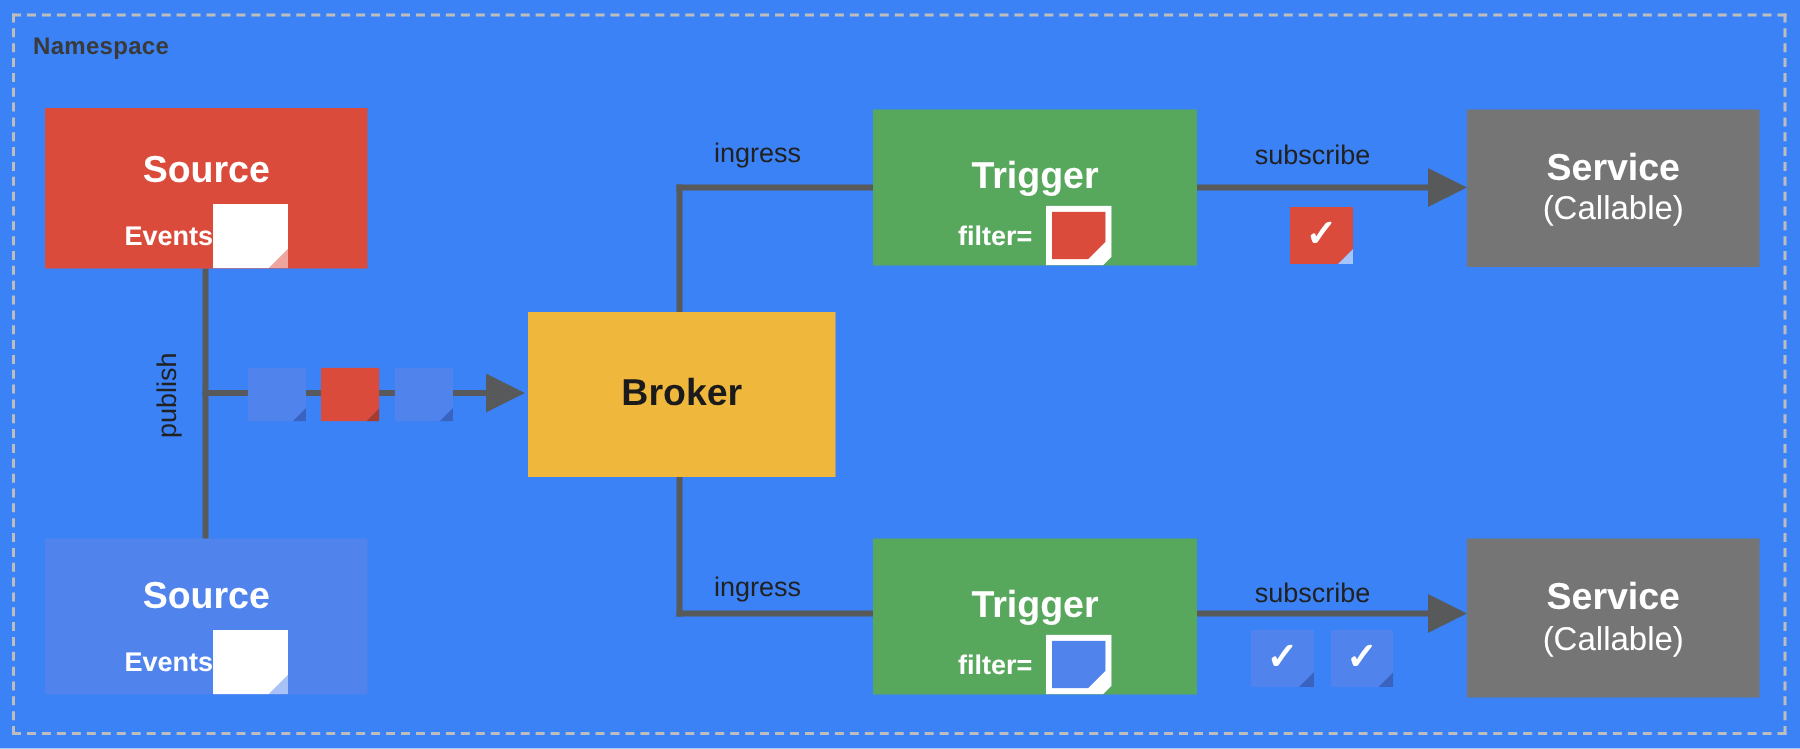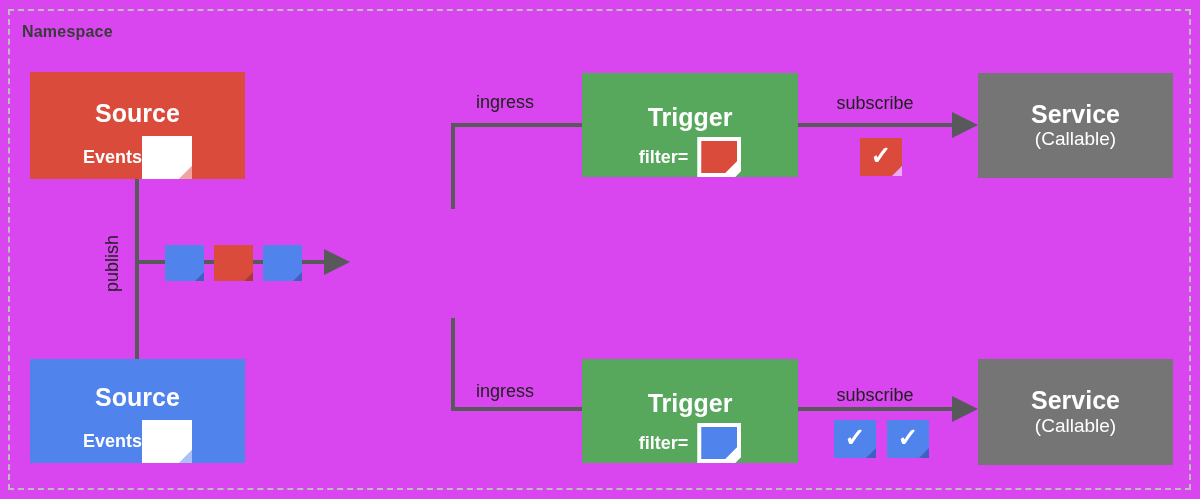--- a/index.html
+++ b/index.html
@@ -1,19 +1,19 @@
 <!DOCTYPE html>
 <html style="--red: #DB4B3C; --red_dark: #A93B2D; --blue: #5183EC; --blue_dark: #3A63C0; --yellow: #F0B73D; --green: #57A75D; --gray: #757575; --line: #58595A; --dash_border: #BDBDBD;"><head>
 <meta charset="utf-8">
 <title>Diagram</title>
 <style>
   * { margin:0; padding:0; box-sizing:border-box; }
   html,body { background:#fff; }
   .canvas {
-    position:relative; width:1200px; height:499px; background:#d946ef;
+    position:relative; width:1200px; height:499px; background:#3b82f6;
     font-family:"Liberation Sans", sans-serif; overflow:hidden;
   }
   .ns-border {
     position:absolute; left:8px; top:9px; width:1183px; height:481px;
     border:2px dashed var(--dash_border);
   }
   .ns-label {
     position:absolute; left:22px; top:23px;
     font-size:16px; font-weight:bold; color:#3a3a3a; letter-spacing:.2px;
   }
@@ -61,21 +61,21 @@
                     display:flex; flex-direction:column; align-items:center; justify-content:center; }
 
   .source-top, .source-bottom, .trigger-top, .trigger-bottom {
     display:flex; flex-direction:column; align-items:center;
   }
   .source-top, .source-bottom { padding-top:13px; }
   .trigger-top, .trigger-bottom { padding-top:12px; }
 
   .node-title { font-size:25px; font-weight:bold; line-height:1.1; }
   .broker .node-title { color:#1b1b1b; }
-  .service-sub { font-size:19px; font-weight:normal; margin-top:0; }
+  .service-sub { font-size:22px; font-weight:normal; margin-top:0; }
 
   .events-row { display:flex; align-items:center; margin-top:9px; }
   .events-label { font-size:18px; font-weight:bold; }
   .filter-row { display:flex; align-items:center; gap:9px; margin-top:6px; }
   .filter-label { font-size:18px; font-weight:bold; }
 
   
   .note { position:relative; display:inline-block; }
   .note-body {
     position:absolute; inset:0;
@@ -197,20 +197,23 @@
     <div class="node-title">Source</div>
     <div class="events-row">
       <span class="events-label">Events</span>
       <span class="note white-note">
         <span class="note-body"></span>
         <span class="note-fold"></span>
       </span>
     </div>
   </div>
 
+  <div class="node broker">
+    <div class="node-title">Broker</div>
+  </div>
 
   <div class="node trigger-top">
     <div class="node-title">Trigger</div>
     <div class="filter-row">
       <span class="filter-label">filter=</span>
       <span class="filter-note fn-red">
         <span class="fn-outer"></span>
         <span class="fn-inner"></span>
       </span>
     </div>

